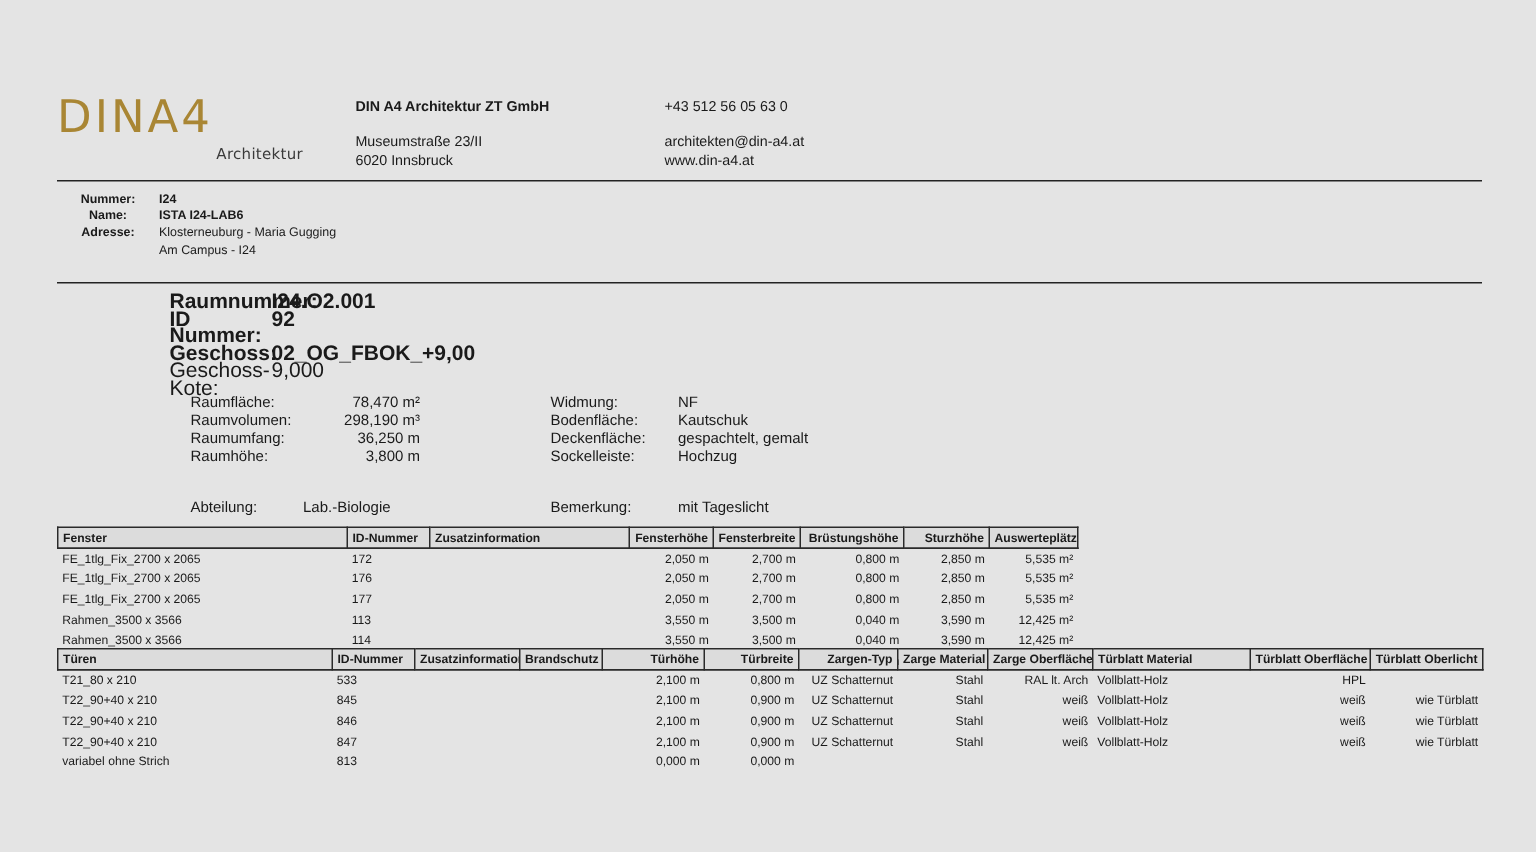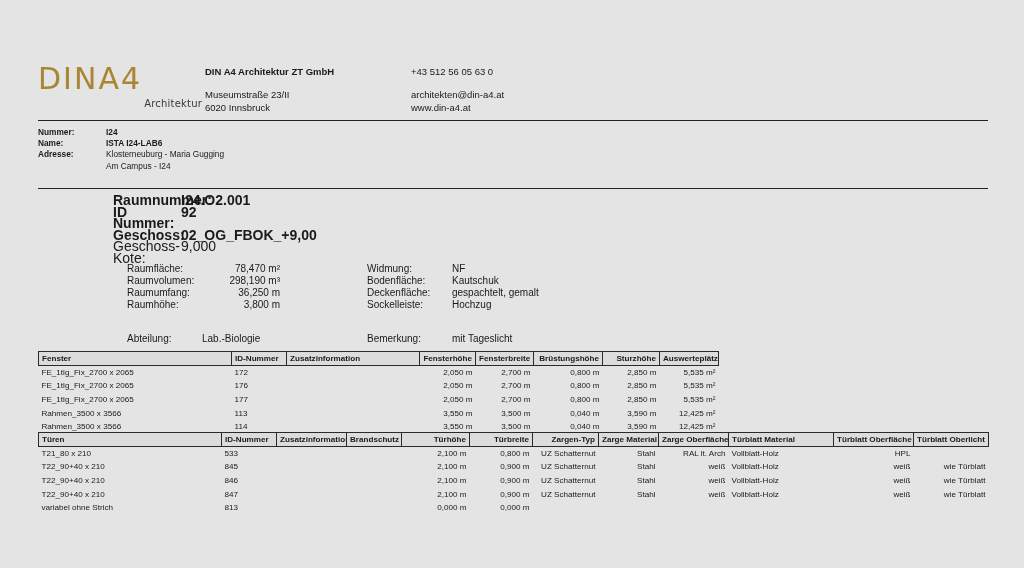--- a/index.html
+++ b/index.html
@@ -52,20 +52,21 @@
     line-height: 13px;
     margin-top: 1px;
     padding-right: 1px;
     letter-spacing: 0.2px;
   }
   .addr-col {
     position: absolute;
     top: 3px;
     font-size: 9.5px;
     line-height: 13.5px;
+    margin-left: 32px;
   }
   .addr-col.c1 { left: 167px; }
   .addr-col.c2 { left: 373px; }
   .addr-col .strong { font-weight: bold; }
   .addr-gap { height: 9px; }
 
   .rule {
     position: absolute;
     left: 38px;
     width: 950px;
@@ -79,20 +80,21 @@
     position: absolute;
     left: 38px;
     top: 127px;
     font-size: 8.3px;
     line-height: 11.2px;
   }
   .project-meta .row { display: flex; }
   .project-meta .lbl {
     width: 68px;
     font-weight: bold;
+    text-align: center;
   }
   .project-meta .val.b { font-weight: bold; }
 
   
   .room-id {
     position: absolute;
     left: 113px;
     top: 195px;
     font-size: 14px;
     line-height: 11.6px;

